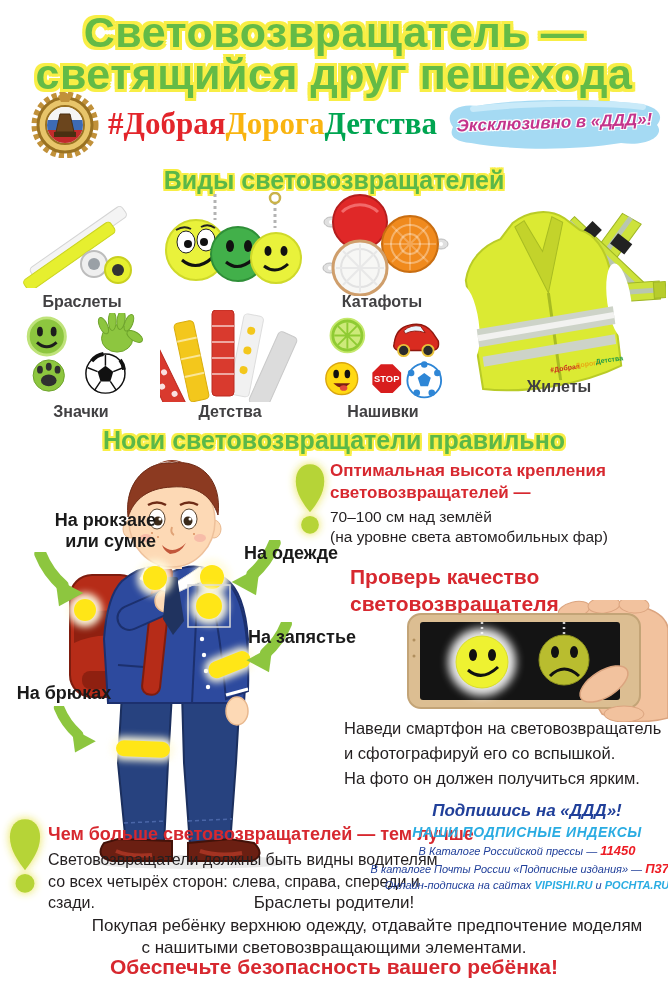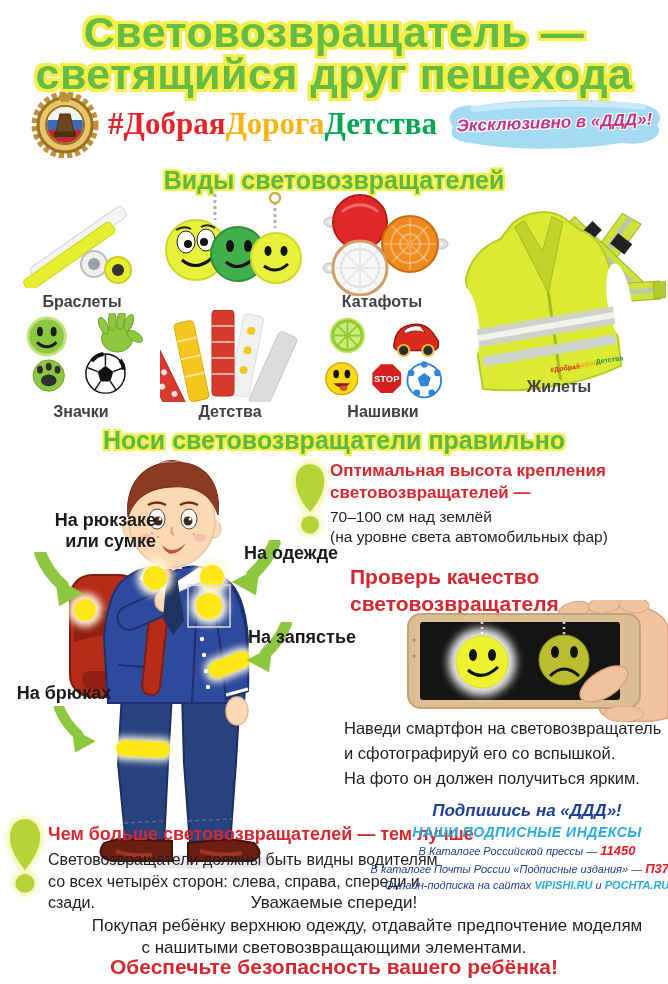--- a/index.html
+++ b/index.html
@@ -450,18 +450,18 @@
 со всех четырёх сторон: слева, справа, спереди и сзади.</div>
 
   <div class="abs subscribe" style="left:386px;top:801px;width:282px;">
     <div class="sub-title">Подпишись на «ДДД»!</div>
     <div class="sub-subtitle">НАШИ ПОДПИСНЫЕ ИНДЕКСЫ</div>
     <div class="sub-line"><span>В Каталоге Российской прессы — </span><span class="sub-index">11450</span></div>
     <div class="sub-line"><span>В каталоге Почты России «Подписные издания» — </span><span class="sub-index">П3786</span></div>
     <div class="sub-line"><span>Онлайн-подписка на сайтах </span><span class="sub-site">VIPISHI.RU</span><span> и </span><span class="sub-site">POCHTA.RU</span></div>
   </div>
 
-  <div class="abs footer-line" style="left:0;top:893px;">Уважаемые спереди!</div>
+  <div class="abs footer-line" style="left:0;top:893px;">Браслеты родители!</div>
   <div class="abs footer-line" style="left:0;top:916px;margin-left:33px;">Покупая ребёнку верхнюю одежду, отдавайте предпочтение моделям</div>
   <div class="abs footer-line" style="left:0;top:938px;">с нашитыми световозвращающими элементами.</div>
   <div class="abs footer-warning" style="left:0;top:955px;">Обеспечьте безопасность вашего ребёнка!</div>
 
 </div>
 
 </body></html>

